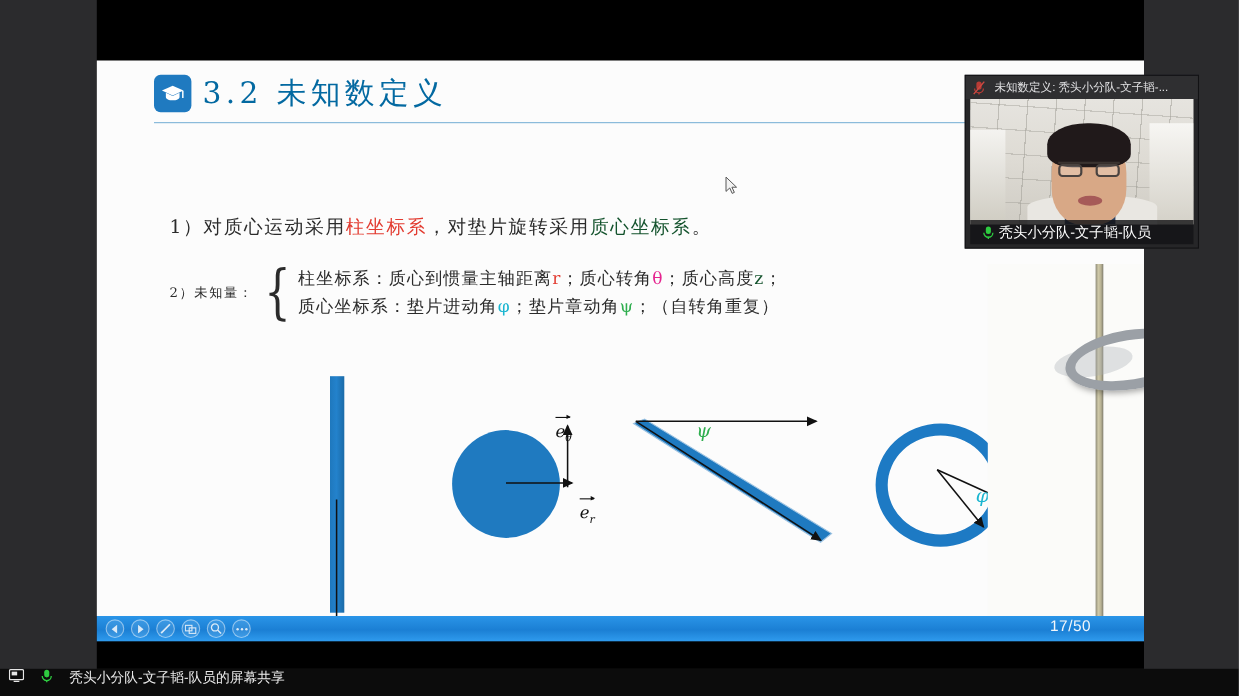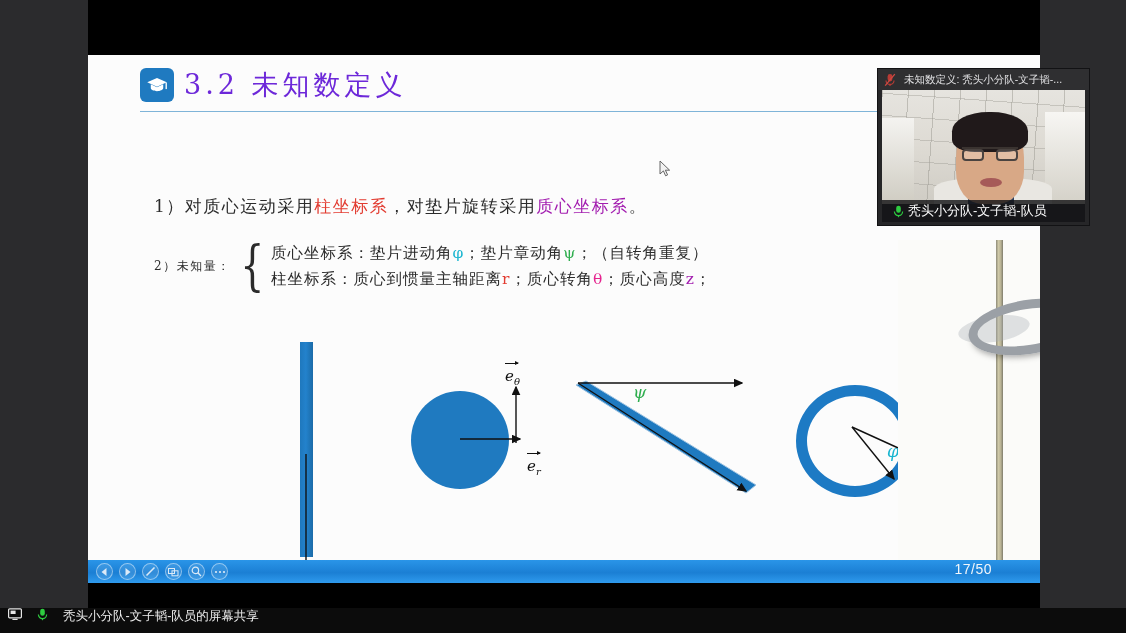--- a/index.html
+++ b/index.html
@@ -24,33 +24,33 @@
     overflow: hidden;
   }
 
   
   .title-row { position: absolute; left: 52px; top: 12px; display: flex; align-items: center; }
   .cap-badge {
     width: 34px; height: 34px; border-radius: 6px; background: #1f7ac0;
     display: flex; align-items: center; justify-content: center; flex: none;
   }
   .title-text {
-    margin-left: 10px; font-size: 27px; color: #6d28d9; letter-spacing: 4px;
+    margin-left: 10px; font-size: 27px; color: #0369a1; letter-spacing: 4px;
     font-family: "DejaVu Serif", serif; white-space: nowrap;
   }
   .title-rule {
     position: absolute; left: 52px; top: 56px; width: 820px; height: 1px;
     background: #7fb4d8;
   }
 
   
   .body-text { position: absolute; color: #2b2b2b; font-family: "DejaVu Serif", serif; }
   .line1 { left: 66px; top: 140px; font-size: 17px; letter-spacing: 1.5px; white-space: nowrap; }
   .c-red    { color: #e23b30; }
-  .c-purple { color: #a21caf; }
+  .c-purple { color: #14532d; }
   .c-magenta{ color: #e5248f; }
   .c-cyan   { color: #19b5d0; }
   .c-green  { color: #2fae4f; }
 
   .line2wrap { position: absolute; left: 66px; top: 188px; display: flex; align-items: center; }
   .lbl2 { font-size: 12px; letter-spacing: 1.5px; color: #2b2b2b; font-family: "DejaVu Serif", serif; white-space: nowrap;}
   .brace {
     font-size: 54px; line-height: 0.82; color: #2b2b2b; margin: 0 2px 0 4px;
     font-family: "DejaVu Serif", serif; transform: scaleX(0.7);
   }
@@ -217,41 +217,41 @@
     <div class="title-rule"></div>
 
     <div class="body-text line1">
       <span>1）对质心运动采用</span><span class="c-red">柱坐标系</span><span>，对垫片旋转采用</span><span class="c-purple">质心坐标系</span><span>。</span>
     </div>
 
     <div class="line2wrap">
       <span class="lbl2">2）未知量：</span>
       <span class="brace">{</span>
       <span class="brace-lines">
+        <span class="brace-line"><span>柱坐标系：质心到惯量主轴距离</span><span class="c-red">r</span><span>；质心转角</span><span class="c-magenta">θ</span><span>；质心高度</span><span class="c-purple">z</span><span>；</span></span>
         <span class="brace-line"><span>质心坐标系：垫片进动角</span><span class="c-cyan">φ</span><span>；垫片章动角</span><span class="c-green">ψ</span><span>；（自转角重复）</span></span>
-        <span class="brace-line"><span>柱坐标系：质心到惯量主轴距离</span><span class="c-red">r</span><span>；质心转角</span><span class="c-magenta">θ</span><span>；质心高度</span><span class="c-purple">z</span><span>；</span></span>
       </span>
     </div>
 
     <div class="rod"></div>
     <svg class="fig" style="left:200px; top:395px;" width="46" height="145">
       <defs>
         <marker id="ah" markerWidth="7" markerHeight="7" refX="6" refY="3.2" orient="auto">
           <path d="M0,0 L7,3.2 L0,6.4 z" fill="#111"></path>
         </marker>
       </defs>
       <line x1="18" y1="4" x2="18" y2="133" stroke="#111" stroke-width="1.4" marker-end="url(#ah)"></line>
     </svg>
 
     <div class="disc"></div>
     <svg class="fig" style="left:370px; top:322px;" width="80" height="80">
       <line x1="2" y1="62" x2="62" y2="62" stroke="#111" stroke-width="1.4" marker-end="url(#ah)"></line>
       <line x1="58" y1="66" x2="58" y2="10" stroke="#111" stroke-width="1.4" marker-end="url(#ah)"></line>
     </svg>
-    <div class="vec-lbl" style="left:417px; top:312px;">
+    <div class="vec-lbl" style="left:417px; top:328px;">
       <span class="ov"><span>e</span></span><span class="sub">θ</span>
     </div>
     <div class="vec-lbl" style="left:415px; top:402px;margin-left:24px;">
       <span class="ov"><span>e</span></span><span class="sub">r</span>
     </div>
 
     <svg class="fig" style="left:472px; top:318px;" width="210" height="128">
       <polygon points="16,12 26,8 196,112 186,120" fill="#1f7ac0"></polygon>
       <polygon points="16,12 26,8 196,112 186,120" fill="none" stroke="#9fc4e2" stroke-width="1"></polygon>
       <line x1="18" y1="10" x2="182" y2="10" stroke="#111" stroke-width="1.4" marker-end="url(#ah)"></line>

